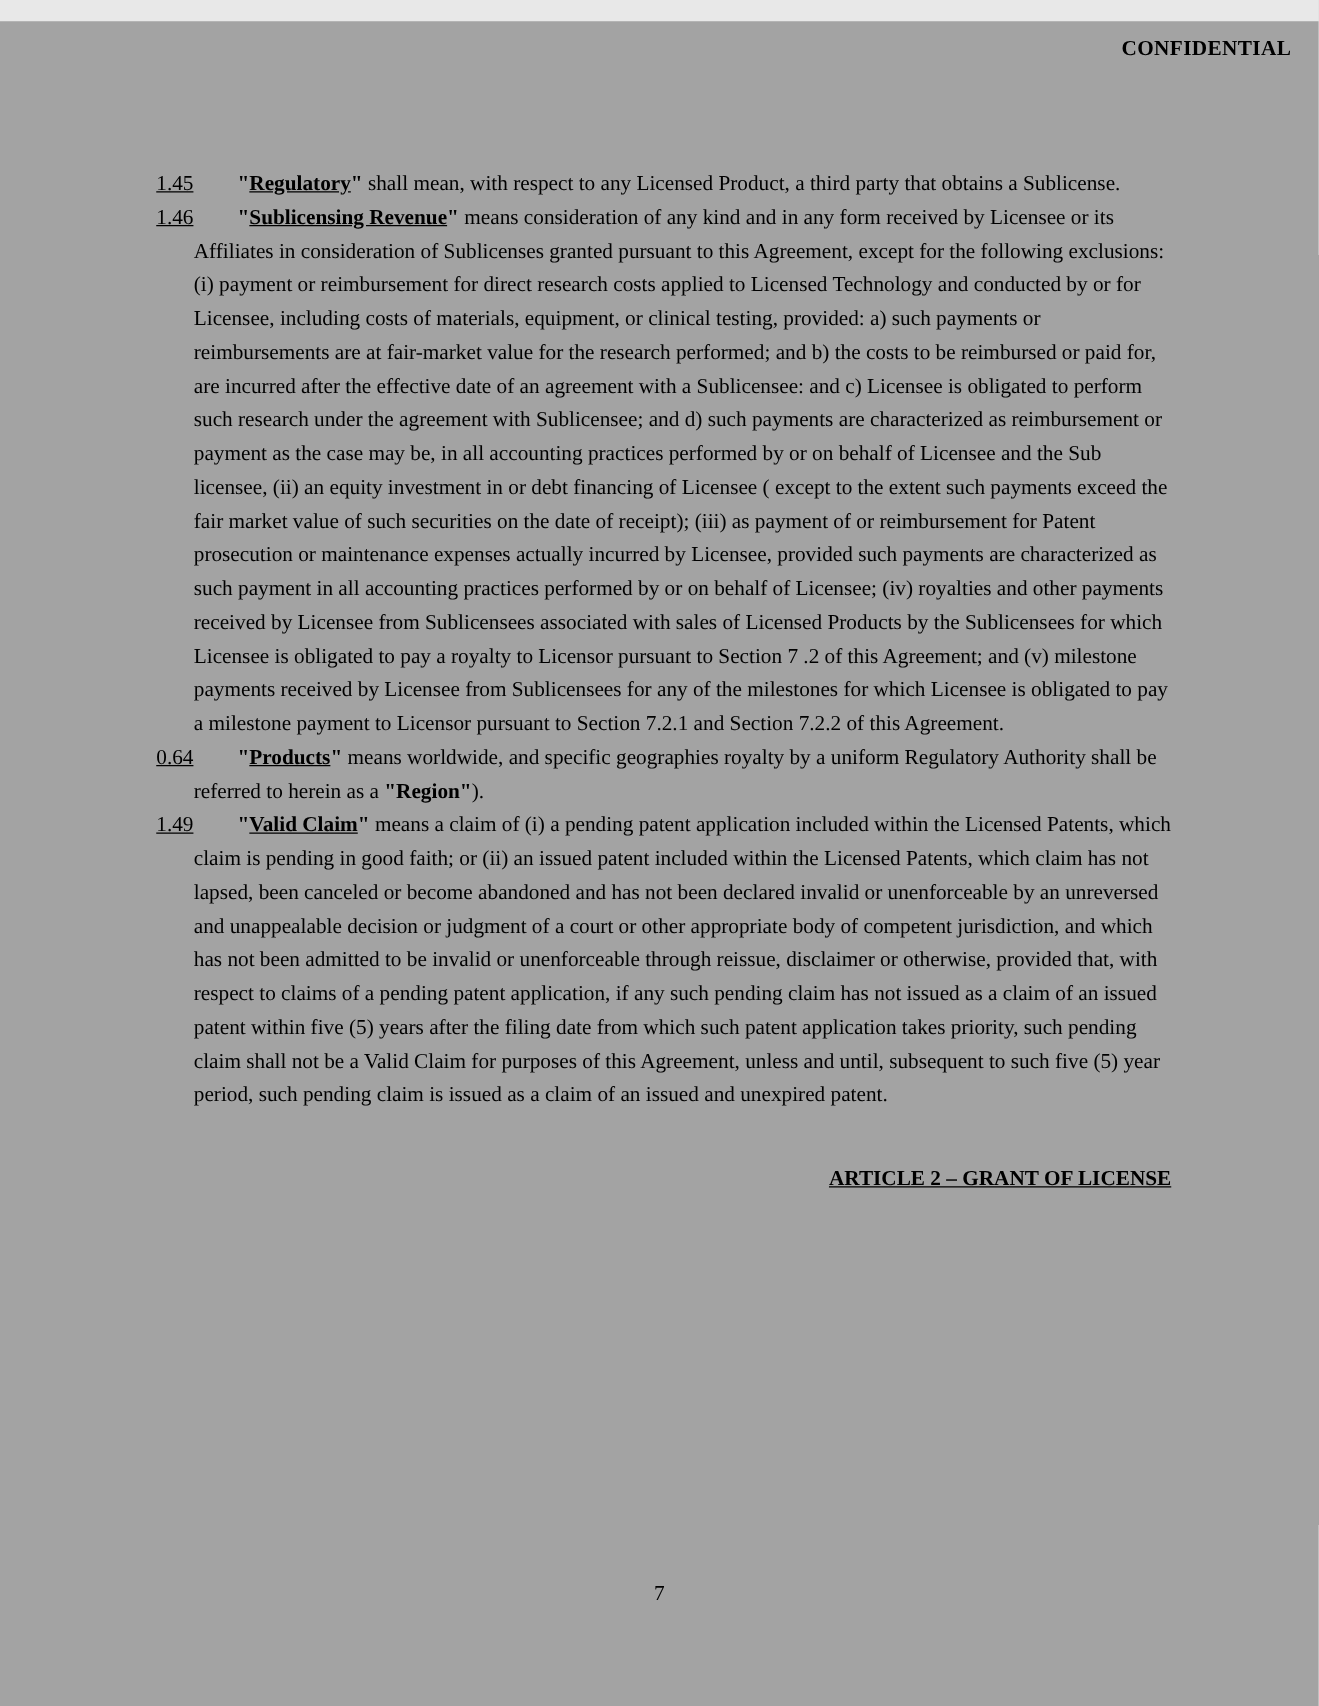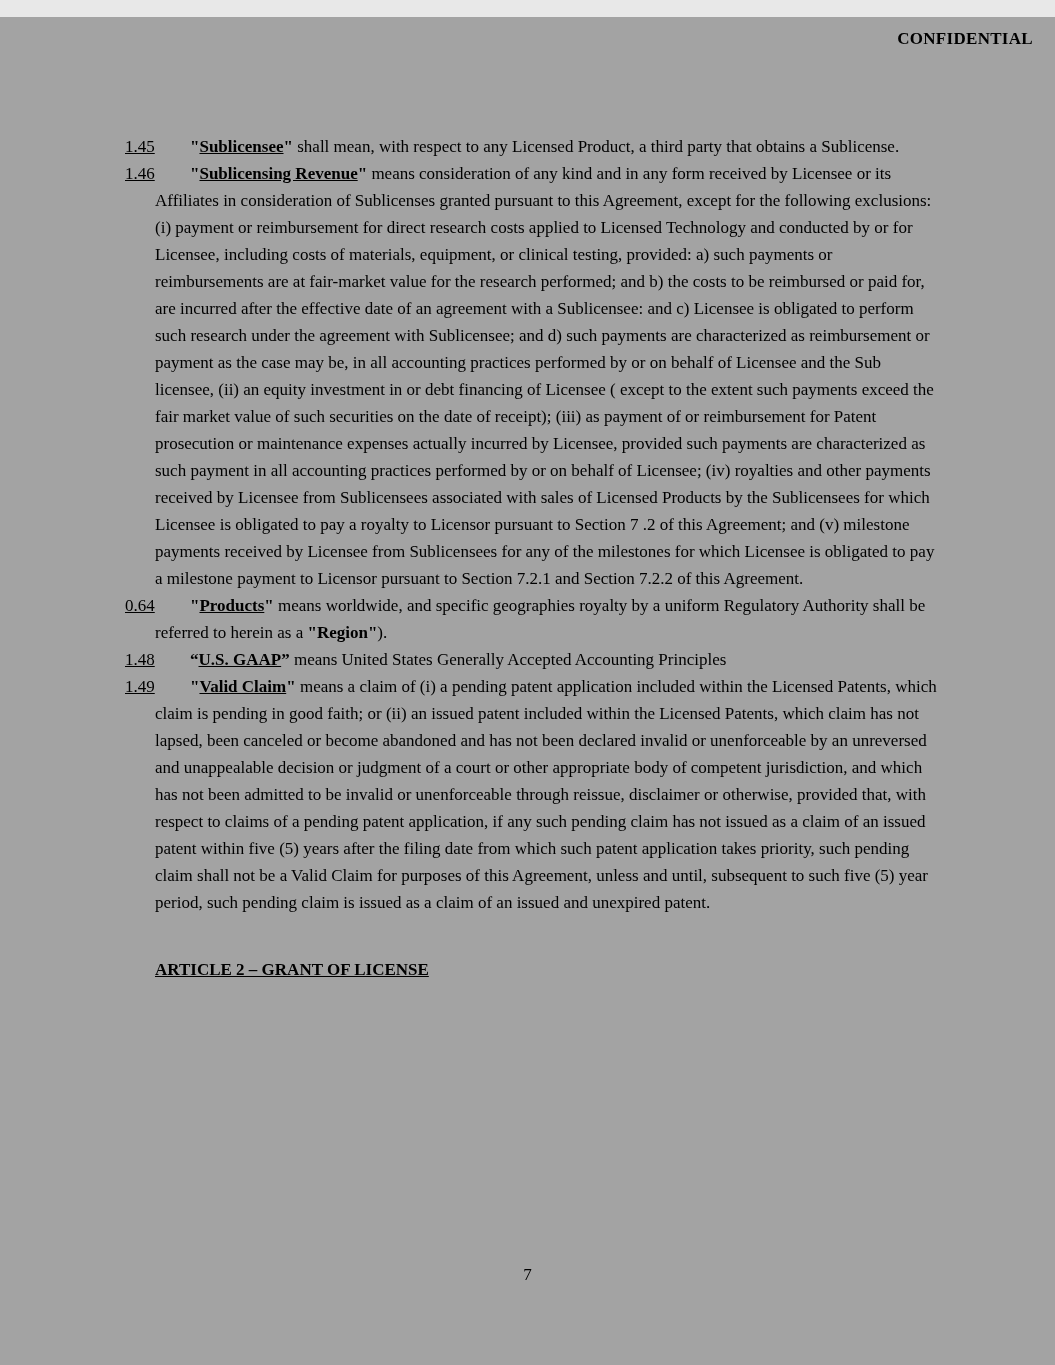--- a/index.html
+++ b/index.html
@@ -36,45 +36,44 @@
   .def-number {
     display: inline-block;
     width: 65px;
     text-indent: 0;
     text-decoration: underline;
   }
   .b { font-weight: bold; }
   .u { text-decoration: underline; }
   .article-heading {
     margin-top: 40px;
-    text-align: left;
+    text-align: right;
     font-size: 17px;
   }
   .page-number {
     position: absolute;
     top: 1248px;
     left: 0;
     right: 0;
     text-align: center;
     font-size: 17px;
   }
 </style>
 </head>
 <body>
 
 <div class="page">
 
   <div class="confidential">CONFIDENTIAL</div>
 
   <div class="content">
     <div id="definitions">
-        <div class="definition"><span class="def-number">1.45</span><span class="b">"</span><span class="b u">Sublicensee</span><span class="b">"</span><span> shall mean, with respect to any Licensed Product, a third party that obtains a Sublicense.</span></div>
+        <div class="definition"><span class="def-number">1.45</span><span class="b">"</span><span class="b u">Regulatory</span><span class="b">"</span><span> shall mean, with respect to any Licensed Product, a third party that obtains a Sublicense.</span></div>
         <div class="definition"><span class="def-number">1.46</span><span class="b">"</span><span class="b u">Sublicensing Revenue</span><span class="b">"</span><span> means consideration of any kind and in any form received by Licensee or its Affiliates in consideration of Sublicenses granted pursuant to this Agreement, except for the following exclusions: (i) payment or reimbursement for direct research costs applied to Licensed Technology and conducted by or for Licensee, including costs of materials, equipment, or clinical testing, provided: a) such payments or reimbursements are at fair-market value for the research performed; and b) the costs to be reimbursed or paid for, are incurred after the effective date of an agreement with a Sublicensee: and c) Licensee is obligated to perform such research under the agreement with Sublicensee; and d) such payments are characterized as reimbursement or payment as the case may be, in all accounting practices performed by or on behalf of Licensee and the Sub licensee, (ii) an equity investment in or debt financing of Licensee ( except to the extent such payments exceed the fair market value of such securities on the date of receipt); (iii) as payment of or reimbursement for Patent prosecution or maintenance expenses actually incurred by Licensee, provided such payments are characterized as such payment in all accounting practices performed by or on behalf of Licensee; (iv) royalties and other payments received by Licensee from Sublicensees associated with sales of Licensed Products by the Sublicensees for which Licensee is obligated to pay a royalty to Licensor pursuant to Section 7 .2 of this Agreement; and (v) milestone payments received by Licensee from Sublicensees for any of the milestones for which Licensee is obligated to pay a milestone payment to Licensor pursuant to Section 7.2.1 and Section 7.2.2 of this Agreement.</span></div>
         <div class="definition"><span class="def-number">0.64</span><span class="b">"</span><span class="b u">Products</span><span class="b">"</span><span> means worldwide, and specific geographies royalty by a uniform Regulatory Authority shall be referred to herein as a </span><span class="b">"Region"</span><span>).</span></div>
-        <div class="definition"><span class="def-number">1.48</span><span class="b">“</span><span class="b u">U.S. GAAP</span><span class="b">”</span><span> means United States Generally Accepted Accounting Principles</span></div>
         <div class="definition"><span class="def-number">1.49</span><span class="b">"</span><span class="b u">Valid Claim</span><span class="b">"</span><span> means a claim of (i) a pending patent application included within the Licensed Patents, which claim is pending in good faith; or (ii) an issued patent included within the Licensed Patents, which claim has not lapsed, been canceled or become abandoned and has not been declared invalid or unenforceable by an unreversed and unappealable decision or judgment of a court or other appropriate body of competent jurisdiction, and which has not been admitted to be invalid or unenforceable through reissue, disclaimer or otherwise, provided that, with respect to claims of a pending patent application, if any such pending claim has not issued as a claim of an issued patent within five (5) years after the filing date from which such patent application takes priority, such pending claim shall not be a Valid Claim for purposes of this Agreement, unless and until, subsequent to such five (5) year period, such pending claim is issued as a claim of an issued and unexpired patent.</span></div>
       </div>
 
     <div class="article-heading">
       <span class="b u">ARTICLE 2 – GRANT OF LICENSE</span>
     </div>
   </div>
 
   <div class="page-number">7</div>
 

